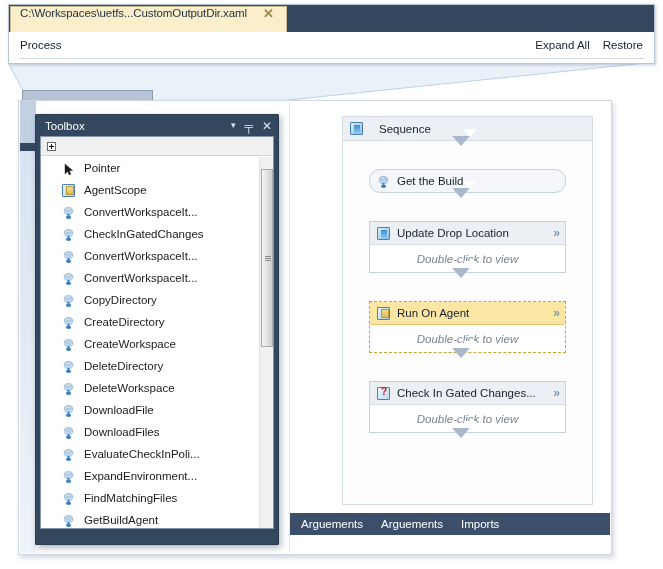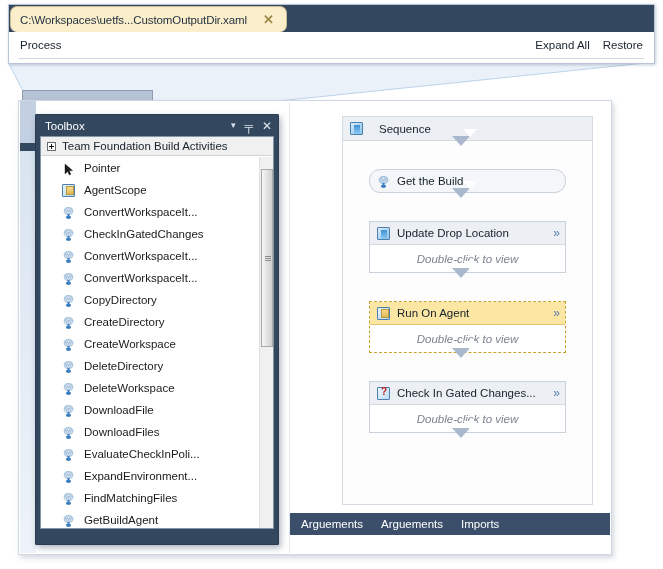--- a/index.html
+++ b/index.html
@@ -23,23 +23,22 @@
   .callout-tabstrip {
     position: absolute; left: 0; top: 0; right: 0; height: 27px;
     background: #33475f;
   }
   .doc-tab {
     position: absolute; left: 1px; top: 1px; height: 26px;
     background: #fbeecb;
     border-left: 1px solid #cbbd94;
     border-top: 1px solid #cbbd94;
     border-right: 1px solid #cbbd94;
-    display: flex; align-items: center;
+    display: flex; align-items: flex-start;
     padding: 0 7px 0 9px;
-    border-radius: 7px;
   }
   .doc-tab-label {
     font-size: 11.5px; color: #1d2d3e; white-space: nowrap;
     letter-spacing: -0.1px;
   }
   .doc-tab-close {
     margin-left: 16px; margin-right: 5px;
     font-size: 13px; font-weight: bold; color: #9e8b49;
     line-height: 1; cursor: pointer;
   }
@@ -422,21 +421,20 @@
     <div class="tb-titlebar">
       <span class="tb-title">Toolbox</span>
       <span class="tb-btn caret">▾</span>
       <span class="tb-btn">╤</span>
       <span class="tb-btn">✕</span>
     </div>
 
     <div class="tb-content">
       <div class="tb-group">
         <span class="tb-group-expander"></span>
-        <span class="tb-group-label">Team Foundation Build Activities</span>
       </div>
 
       <div class="tb-list">
 
         <div class="tb-item">
           <span class="ico-pointer">
             <svg width="13" height="13" viewBox="0 0 13 13">
               <path d="M3 1 L3 11 L5.6 8.4 L7.3 12 L8.9 11.2 L7.3 7.8 L10.6 7.6 Z" fill="#1b1b1b" stroke="#1b1b1b" stroke-width=".4" stroke-linejoin="round"></path>
             </svg>
           </span>

